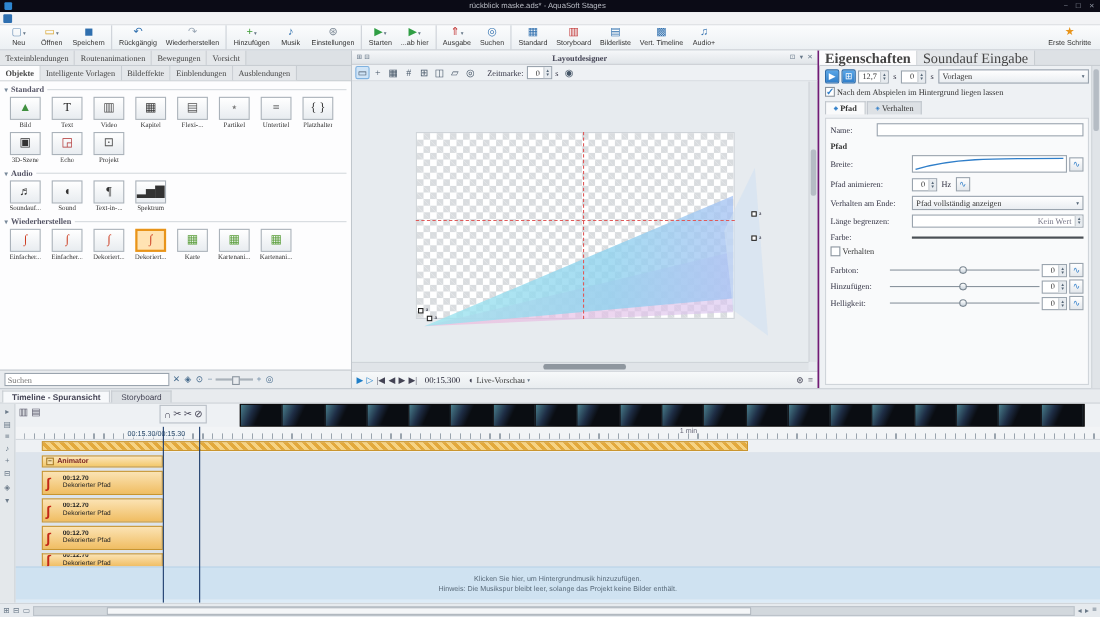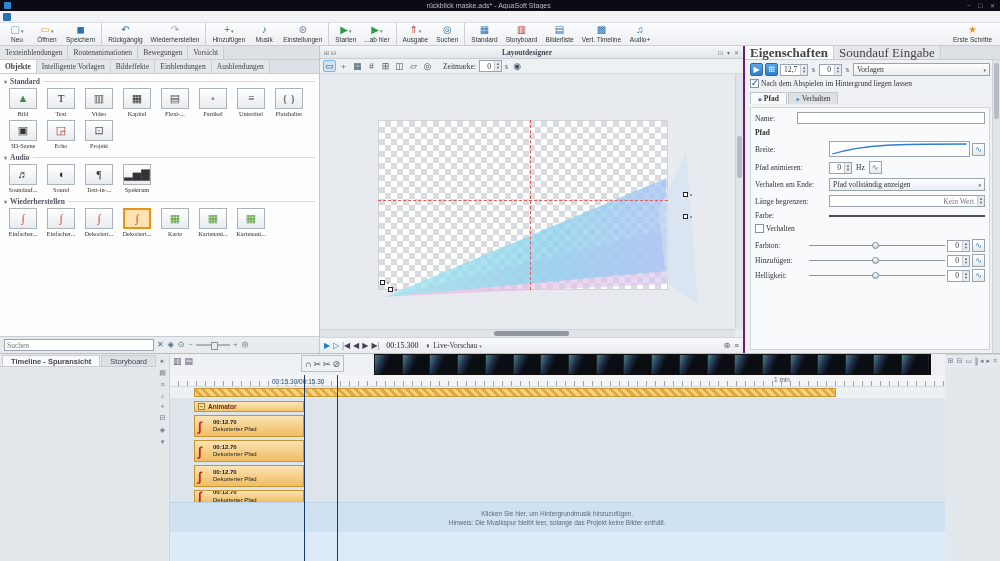--- a/index.html
+++ b/index.html
@@ -108,21 +108,21 @@
   .curve-box { flex:1; height:16px; background:#fff; border:1px solid #9aa4ae; min-width:0; }
   .mini-btn { width:13px; height:13px; border:1px solid #9aa4ae; background:linear-gradient(#fff,#e4e8ec); display:flex; align-items:center; justify-content:center; font-size:8px; color:#2f7ec9; flex:0 0 auto; }
   .slider { flex:1; position:relative; height:10px; min-width:0; }
   .slider::before { content:""; position:absolute; left:0; right:0; top:4px; border-top:1px solid #8a949e; }
   .sthumb { position:absolute; left:46%; top:1px; width:7px; height:7px; border-radius:50%; background:linear-gradient(#fff,#c9d3dc); border:1px solid #7a8691; }
   .color-strip { flex:1; height:2px; background:#4a4f55; }
   .rp-scroll { position:absolute; right:0; top:14px; bottom:0; width:8px; background:#e0e4e8; border-left:1px solid #cfd4d9; }
   .rp-thumb { position:absolute; top:3px; left:1px; right:1px; height:56px; background:#b5bcc4; border-radius:2px; }
 
   
-  .timeline { height:208px; flex:0 0 auto; display:flex; flex-direction:row; border-top:1px solid #b8bec5; background:#e3e8ed; }
+  .timeline { height:208px; flex:0 0 auto; display:flex; flex-direction:column; border-top:1px solid #b8bec5; background:#e3e8ed; }
   .tl-tabs { height:13px; display:flex; align-items:flex-end; background:#e8ebee; border-bottom:1px solid #c8cdd2; font-size:7.5px; padding-left:2px; flex:0 0 auto; gap:1px; }
   .tl-tab { padding:1px 8px 0; border:1px solid #c8cdd2; border-bottom:none; background:#dde1e5; color:#445; }
   .tl-tab.active { background:#f7f9fb; font-weight:bold; }
   .tl-body { flex:1; position:relative; background:#eef1f4; overflow:hidden; min-height:0; }
   .tl-left { position:absolute; left:0; top:0; bottom:0; width:14px; background:#e4e8eb; border-right:1px solid #cfd4d9; display:flex; flex-direction:column; align-items:center; gap:4px; padding-top:3px; font-size:7px; color:#6c7b8a; z-index:5; }
   .tl-tools2 { position:absolute; left:17px; top:2px; display:flex; gap:3px; font-size:9px; color:#556; }
   .tl-tools { position:absolute; left:145px; top:1px; height:17px; display:flex; align-items:center; gap:2px; border:1px solid #b8bfc6; background:#eef1f4; padding:0 3px; z-index:6; font-size:9px; color:#445; }
   .thumbs { position:absolute; left:218px; top:0; right:14px; height:21px; display:flex; background:#000; border:1px solid #111; }
   .thumb { flex:1; border-right:1px solid #1c1f24; background:linear-gradient(115deg, rgba(125,220,240,.55) 0%, rgba(90,140,220,.25) 28%, rgba(10,14,20,0) 46%), #0a0d12; }
   .tl-ruler { position:absolute; left:14px; right:0; top:21px; height:12px; background:#f2f4f6; border-bottom:1px solid #d4d9de; }

